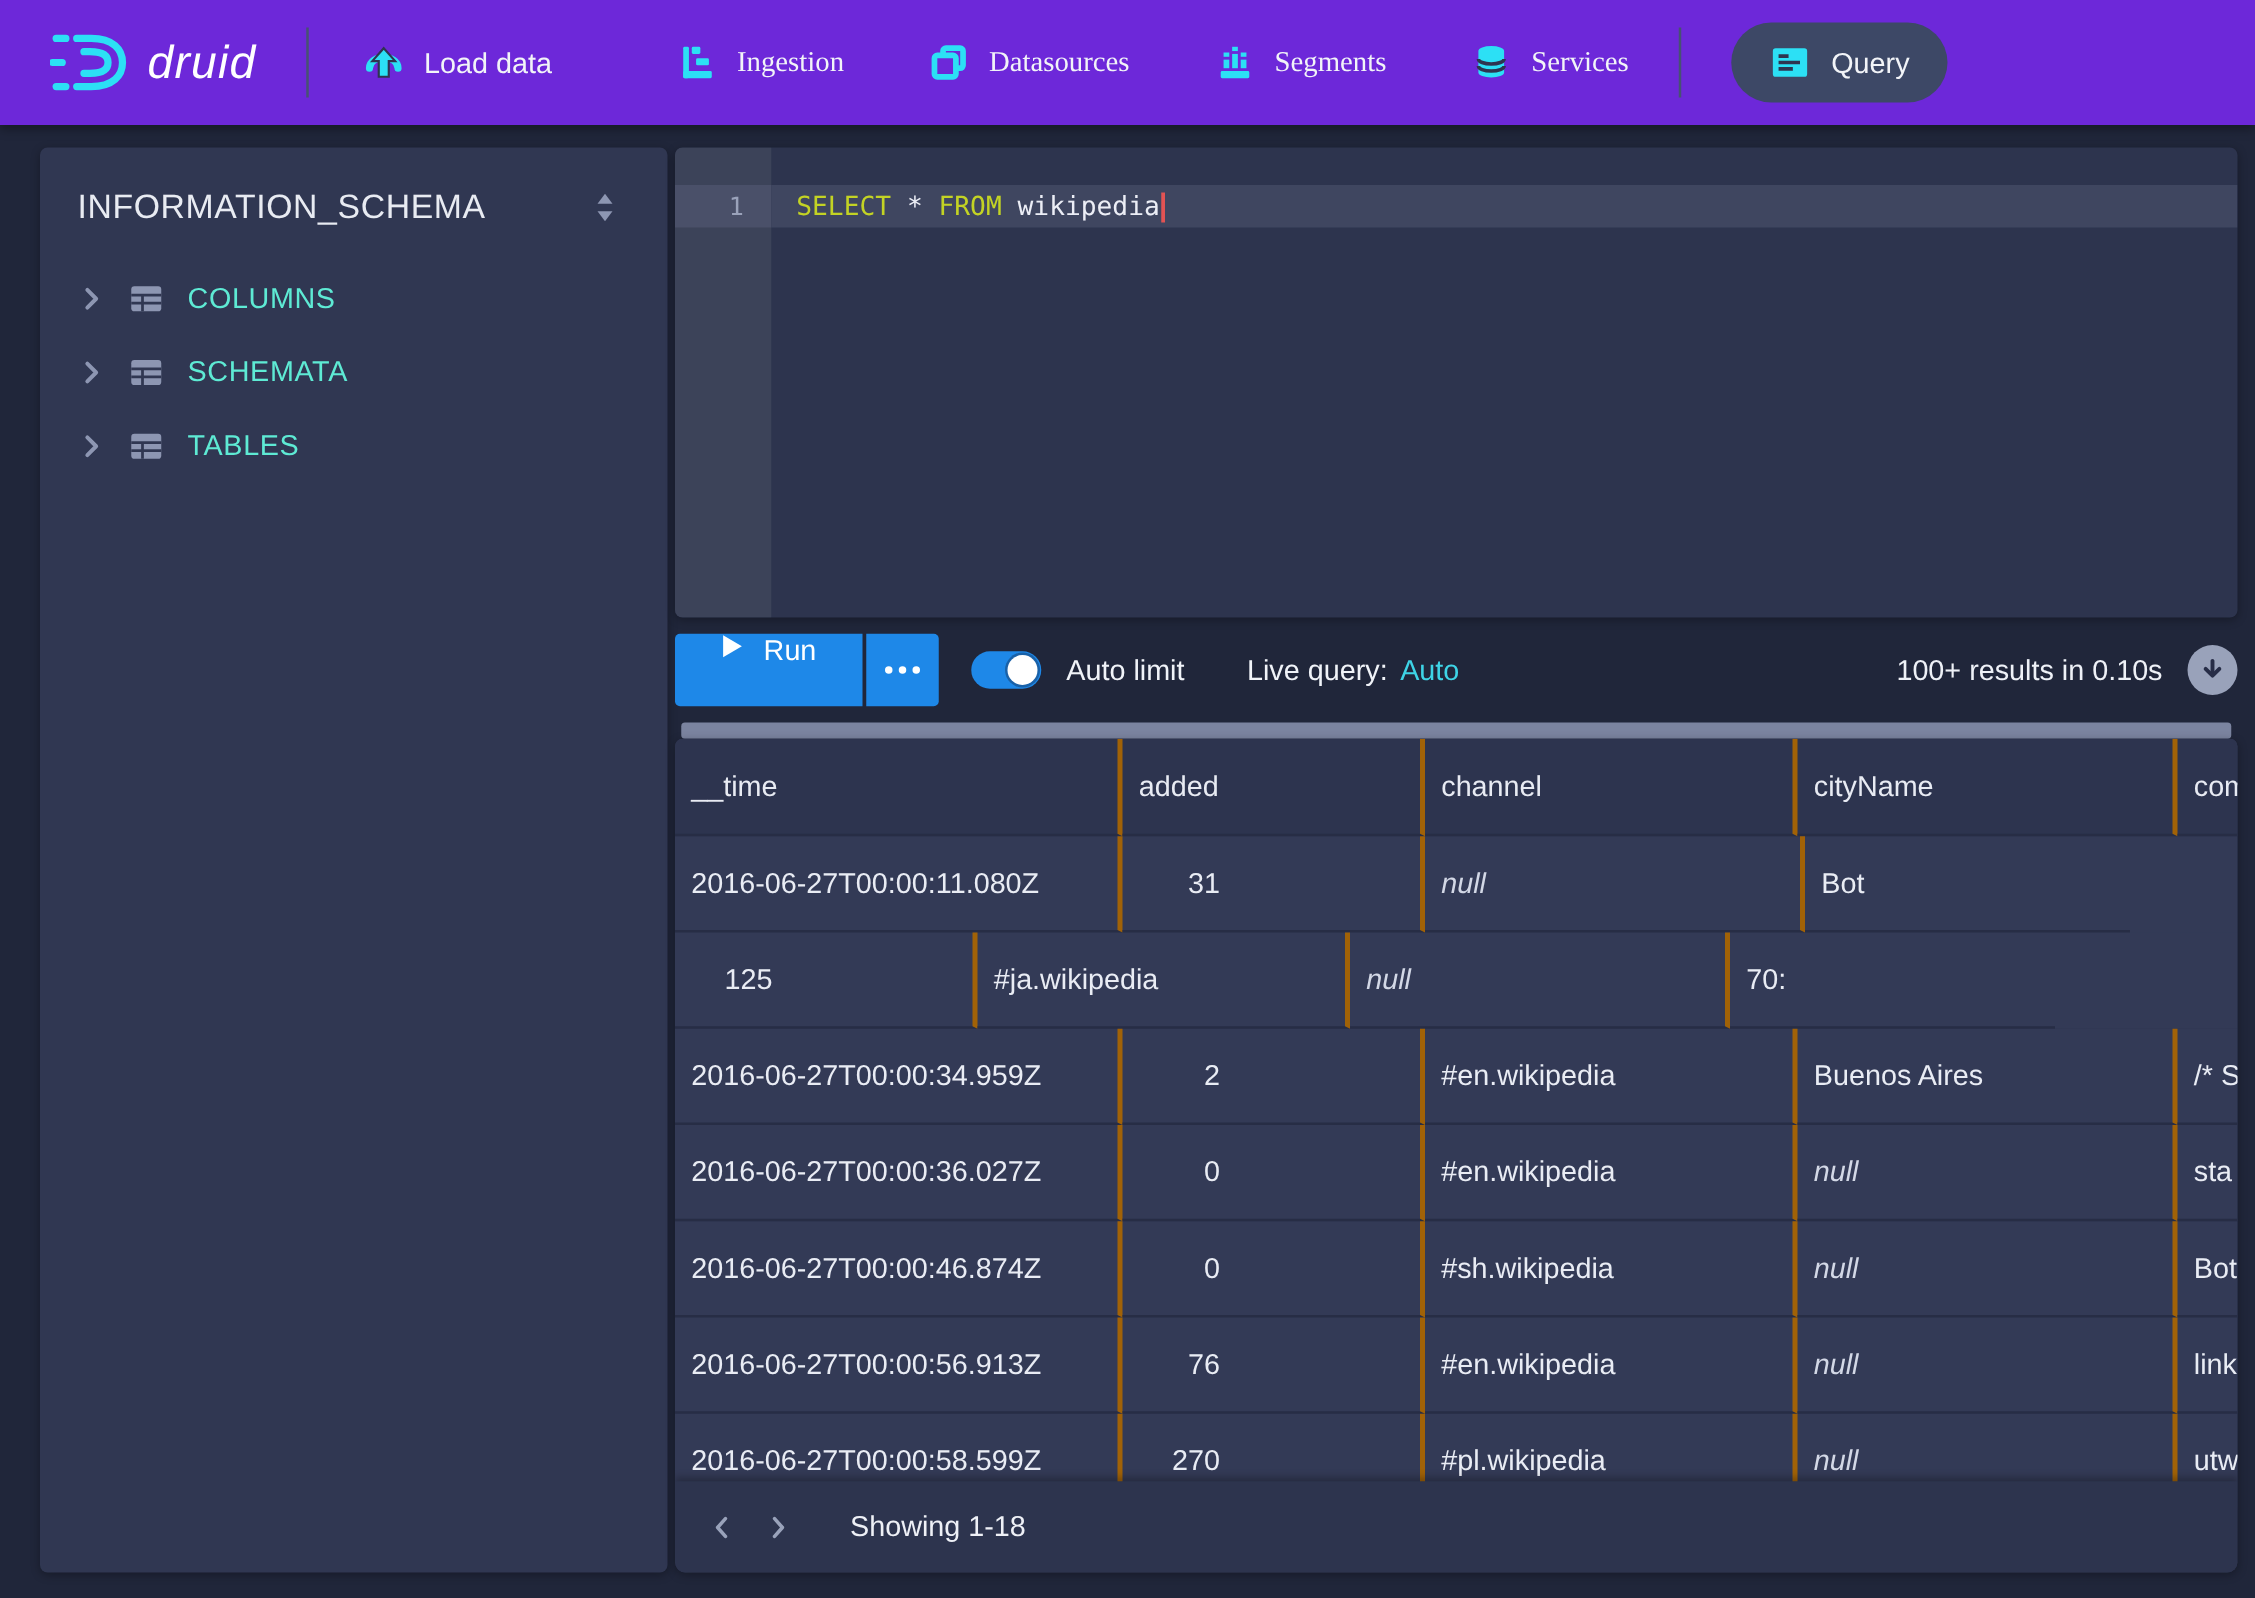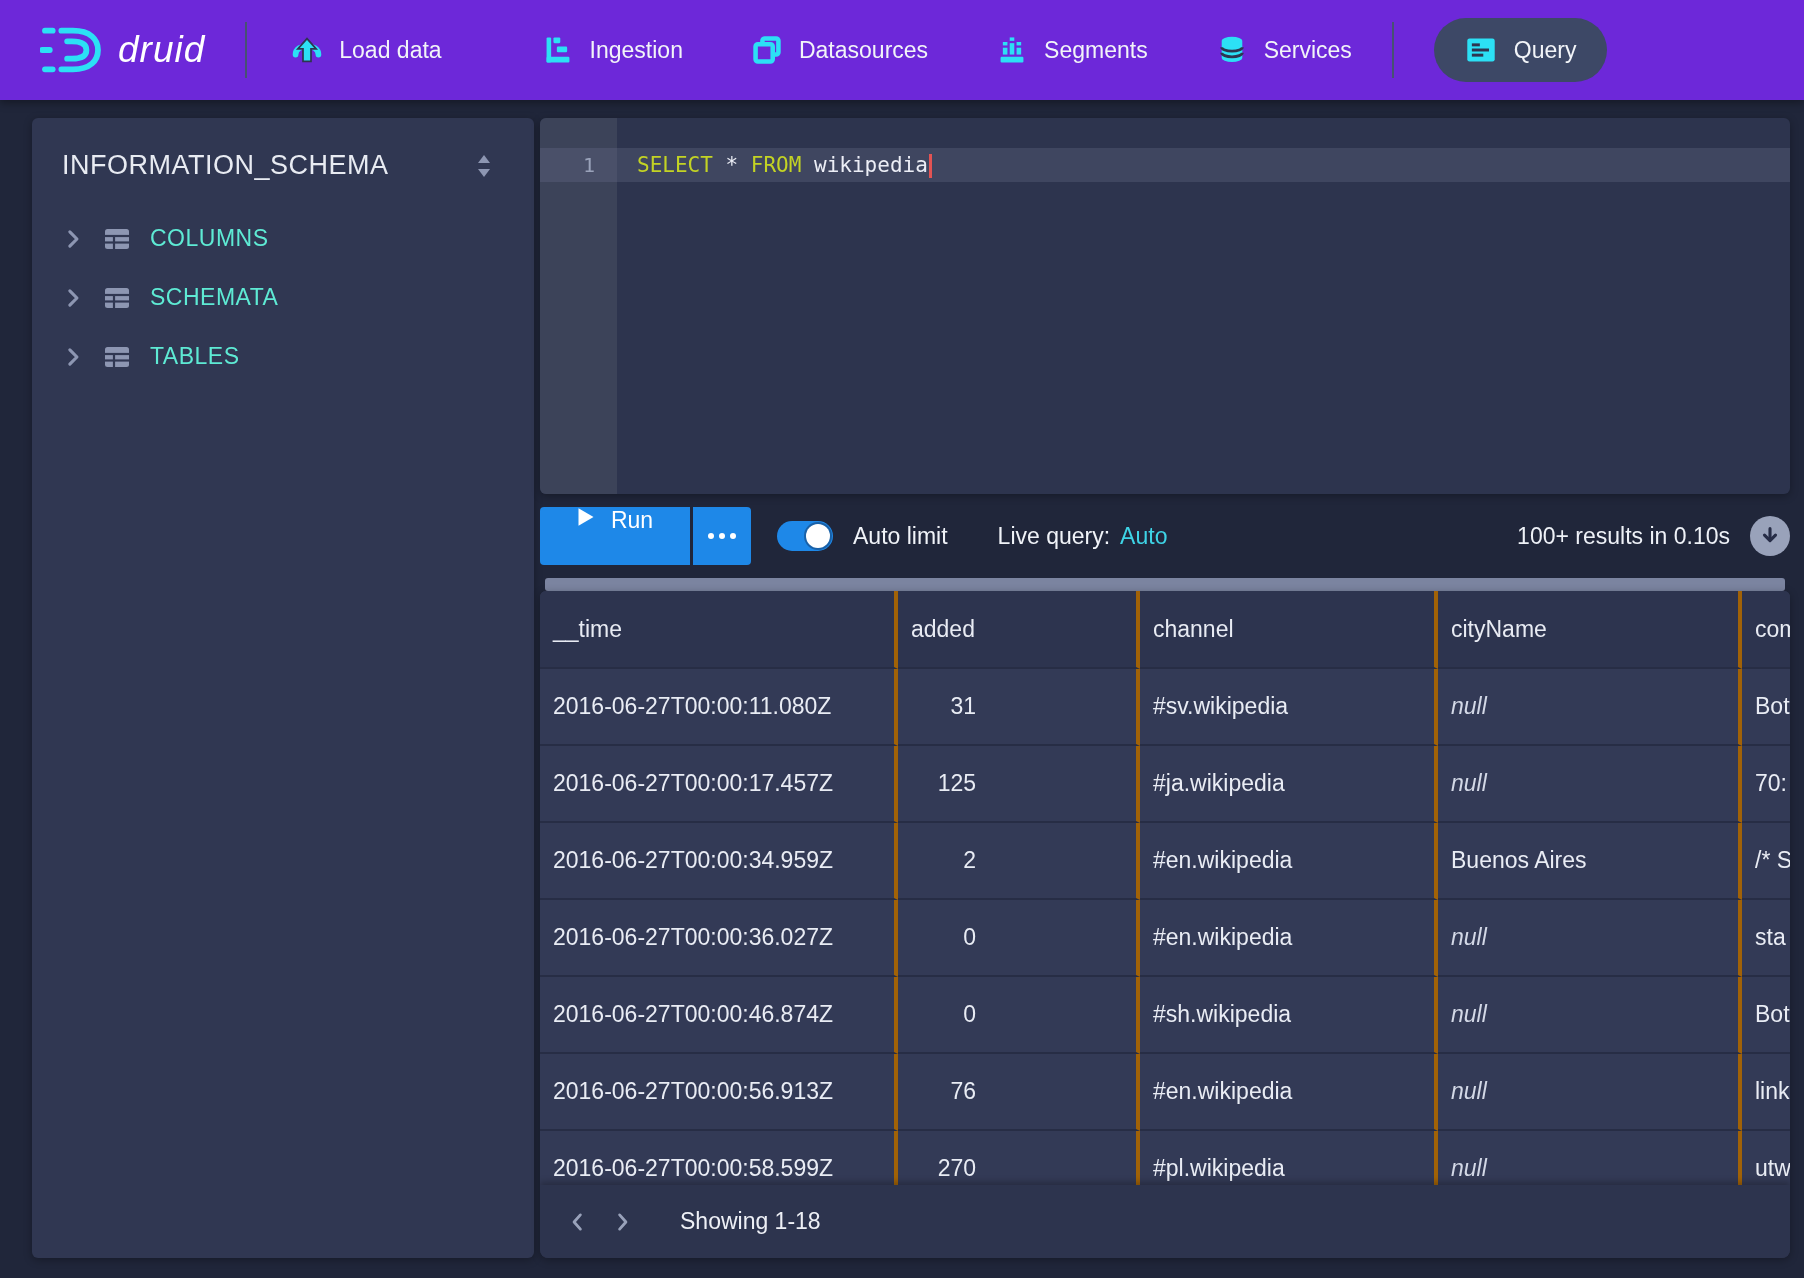--- a/index.html
+++ b/index.html
@@ -13,21 +13,21 @@
   .navbar{
     position:absolute;left:0;top:0;width:1804px;height:100px;
     background:#6d28d9;display:flex;align-items:center;padding:0 0 0 40px;box-sizing:border-box;
     box-shadow:0 3px 8px rgba(0,0,0,.35);z-index:5;
   }
   .logo{display:flex;align-items:center;gap:16px;}
   .logo-text{color:#ffffff;font-size:37px;font-style:italic;letter-spacing:1px;}
   .nav-divider{width:2px;height:56px;background:#475173;margin:0 40px;}
   .nav-item{display:flex;align-items:center;gap:16px;cursor:pointer;}
   .nav-item .nlabel{color:#f2f4f8;font-size:23px;}
-  .nav-item + .nav-item{margin-left:68px;}
+  .nav-item + .nav-item{margin-left:68px;font-family:Liberation Serif, serif;}
   .nav-item.first{margin-left:4px;}
   .nav-item.gap-big{margin-left:100px;}
   .nav-item.active{
     background:#3d4866;border-radius:34px;height:64px;padding:0 30px;margin-left:0;
   }
   .nicon{display:flex;align-items:center;justify-content:center;}
   
   .sidebar{
     position:absolute;left:32px;top:118px;width:502px;height:1140px;
     background:#303752;border-radius:6px;box-shadow:0 2px 8px rgba(0,0,0,.3);
@@ -298,26 +298,24 @@
       <div class="th c0">__time</div>
       <div class="th c1">added</div>
       <div class="th c2">channel</div>
       <div class="th c3">cityName</div>
       <div class="th c4">comment</div>
     </div>
     <div>
         <div class="tr">
           <div class="td c0">2016-06-27T00:00:11.080Z</div>
           <div class="td c1 num">31</div>
-          <div class="td c2">#sv.wikipedia</div>
           <div class="td c3 null-val">null</div>
           <div class="td c4">Bot</div>
         </div>
         <div class="tr">
-          <div class="td c0">2016-06-27T00:00:17.457Z</div>
           <div class="td c1 num">125</div>
           <div class="td c2">#ja.wikipedia</div>
           <div class="td c3 null-val">null</div>
           <div class="td c4">70:</div>
         </div>
         <div class="tr">
           <div class="td c0">2016-06-27T00:00:34.959Z</div>
           <div class="td c1 num">2</div>
           <div class="td c2">#en.wikipedia</div>
           <div class="td c3">Buenos Aires</div>

